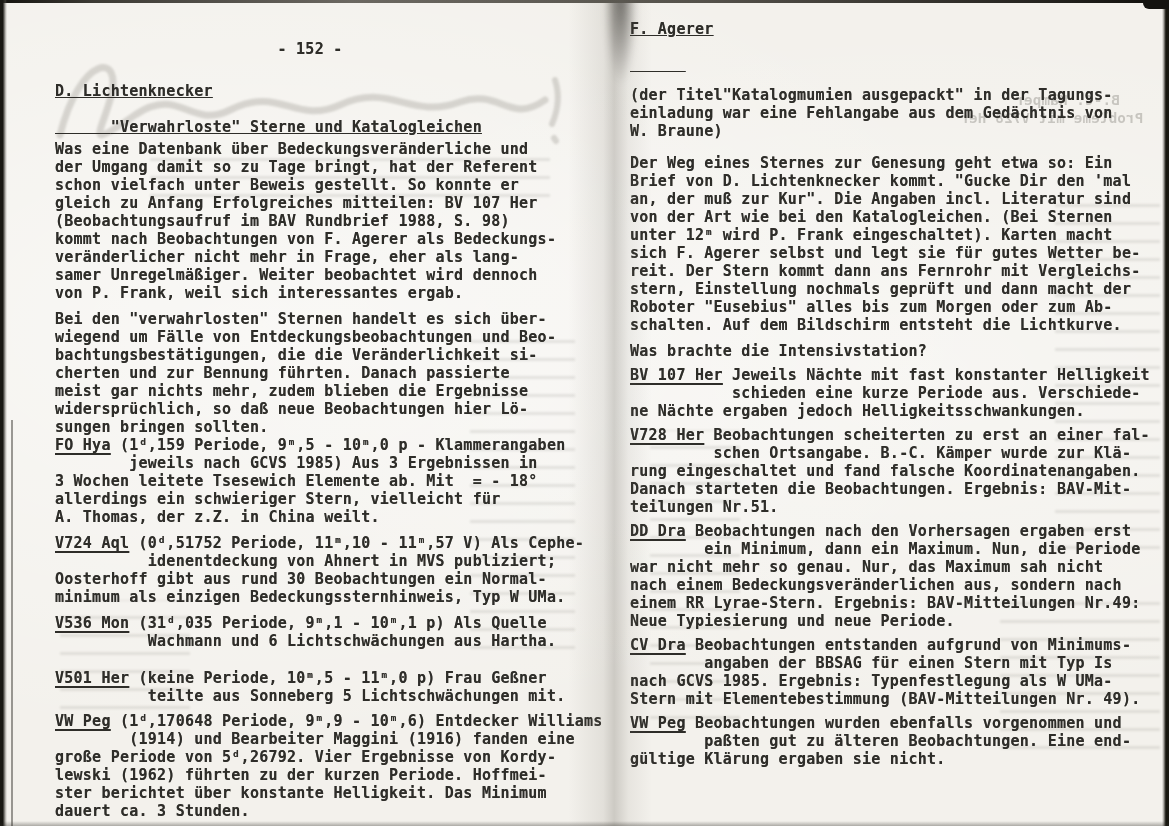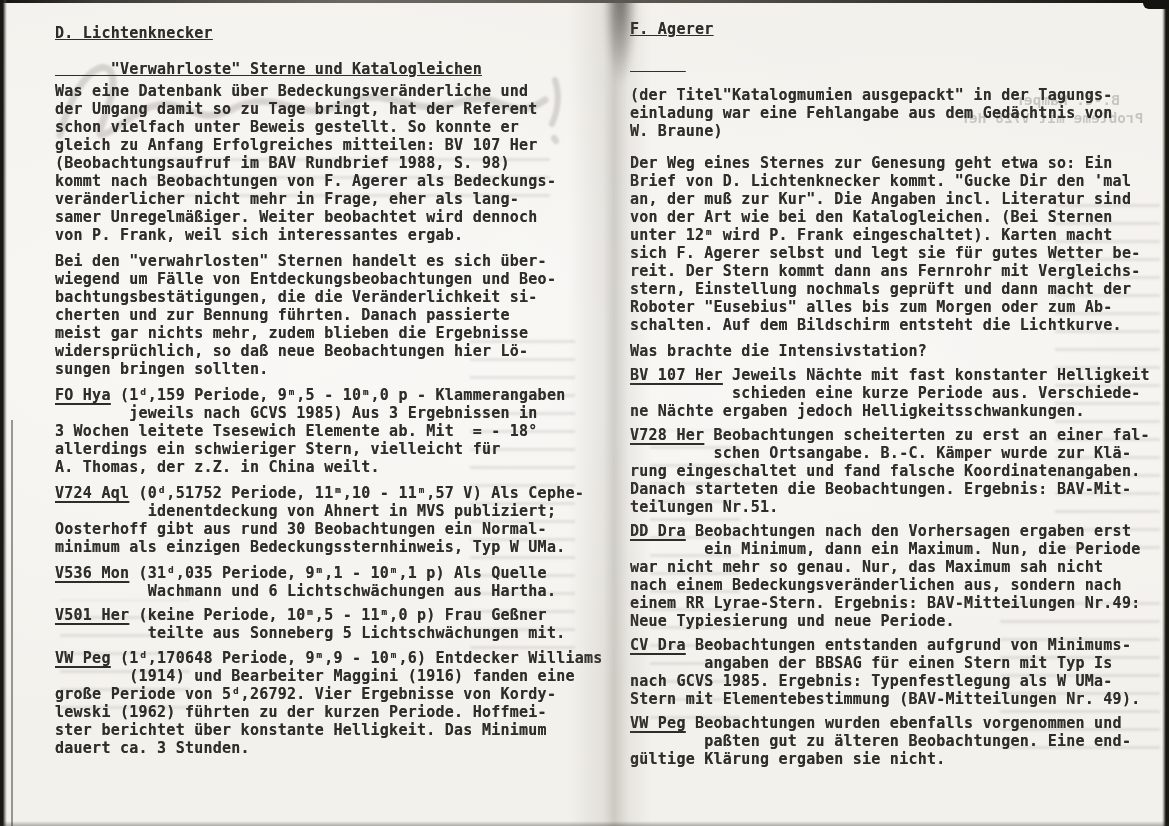--- a/index.html
+++ b/index.html
@@ -65,50 +65,51 @@
   <div class="bleed-text" style="left:1015px;top:92px;">B.-C. Kämper</div>
   <div class="bleed-text" style="left:960px;top:110px;">Probleme mit V728 Her</div>
   <div class="bleed-tex" style="left:150px;top:152px;width:400px;height:56px;"></div>
   <div class="bleed-tex" style="left:470px;top:330px;width:105px;height:330px;"></div>
   <div class="bleed-tex" style="left:60px;top:600px;width:130px;height:120px;"></div>
   <div class="bleed-tex" style="left:1055px;top:200px;width:105px;height:360px;"></div>
   <div class="bleed-tex" style="left:1000px;top:600px;width:160px;height:160px;"></div>
   <div class="bleed-tex" style="left:650px;top:430px;width:90px;height:300px;"></div>
 
   <div class="page" id="page-left">
+    <div class="typ pagenum">- 152 -</div>
     <div class="typ head"><span>D. Lichtenknecker</span><br>
       <span>"Verwahrloste" Sterne und Katalogleichen</span></div>
     <p class="typ" style="margin-top:4px;">Was eine Datenbank über Bedeckungsveränderliche und
 der Umgang damit so zu Tage bringt, hat der Referent
 schon vielfach unter Beweis gestellt. So konnte er
 gleich zu Anfang Erfolgreiches mitteilen: BV 107 Her
 (Beobachtungsaufruf im BAV Rundbrief 1988, S. 98)
 kommt nach Beobachtungen von F. Agerer als Bedeckungs-
 veränderlicher nicht mehr in Frage, eher als lang-
 samer Unregelmäßiger. Weiter beobachtet wird dennoch
 von P. Frank, weil sich interessantes ergab.</p>
     <p class="typ" style="margin-top:8px;">Bei den "verwahrlosten" Sternen handelt es sich über-
 wiegend um Fälle von Entdeckungsbeobachtungen und Beo-
 bachtungsbestätigungen, die die Veränderlichkeit si-
 cherten und zur Bennung führten. Danach passierte
 meist gar nichts mehr, zudem blieben die Ergebnisse
 widersprüchlich, so daß neue Beobachtungen hier Lö-
 sungen bringen sollten.</p>
-    <div class="typ" style="margin-top:8px;"><span class="desig">FO Hya</span><span> (1ᵈ,159 Periode, 9ᵐ,5 - 10ᵐ,0 p - Klammerangaben
+    <div class="typ" style=""><span class="desig">FO Hya</span><span> (1ᵈ,159 Periode, 9ᵐ,5 - 10ᵐ,0 p - Klammerangaben
         jeweils nach GCVS 1985) Aus 3 Ergebnissen in
 3 Wochen leitete Tsesewich Elemente ab. Mit  = - 18°
 allerdings ein schwieriger Stern, vielleicht für
 A. Thomas, der z.Z. in China weilt.</span></div>
     <div class="typ" style="margin-top:8px;"><span class="desig">V724 Aql</span><span> (0ᵈ,51752 Periode, 11ᵐ,10 - 11ᵐ,57 V) Als Cephe-
           idenentdeckung von Ahnert in MVS publiziert;
 Oosterhoff gibt aus rund 30 Beobachtungen ein Normal-
 minimum als einzigen Bedeckungssternhinweis, Typ W UMa.</span></div>
     <div class="typ" style="margin-top:8px;"><span class="desig">V536 Mon</span><span> (31ᵈ,035 Periode, 9ᵐ,1 - 10ᵐ,1 p) Als Quelle
           Wachmann und 6 Lichtschwächungen aus Hartha.</span></div>
-    <div class="typ" style="margin-top:6px;"><span class="desig">V501 Her</span><span> (keine Periode, 10ᵐ,5 - 11ᵐ,0 p) Frau Geßner
+    <div class="typ" style="margin-top:19px;"><span class="desig">V501 Her</span><span> (keine Periode, 10ᵐ,5 - 11ᵐ,0 p) Frau Geßner
           teilte aus Sonneberg 5 Lichtschwächungen mit.</span></div>
     <div class="typ" style="margin-top:7px;"><span class="desig">VW Peg</span><span> (1ᵈ,170648 Periode, 9ᵐ,9 - 10ᵐ,6) Entdecker Williams
         (1914) und Bearbeiter Maggini (1916) fanden eine
 große Periode von 5ᵈ,26792. Vier Ergebnisse von Kordy-
 lewski (1962) führten zu der kurzen Periode. Hoffmei-
 ster berichtet über konstante Helligkeit. Das Minimum
 dauert ca. 3 Stunden.</span></div>
   </div>
 
   <div class="page" id="page-right">

